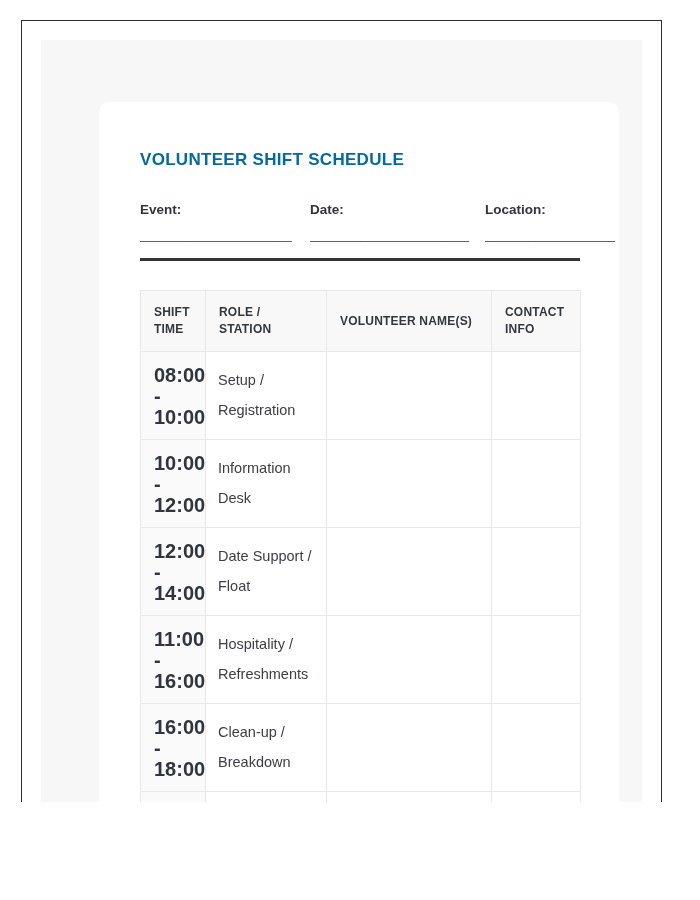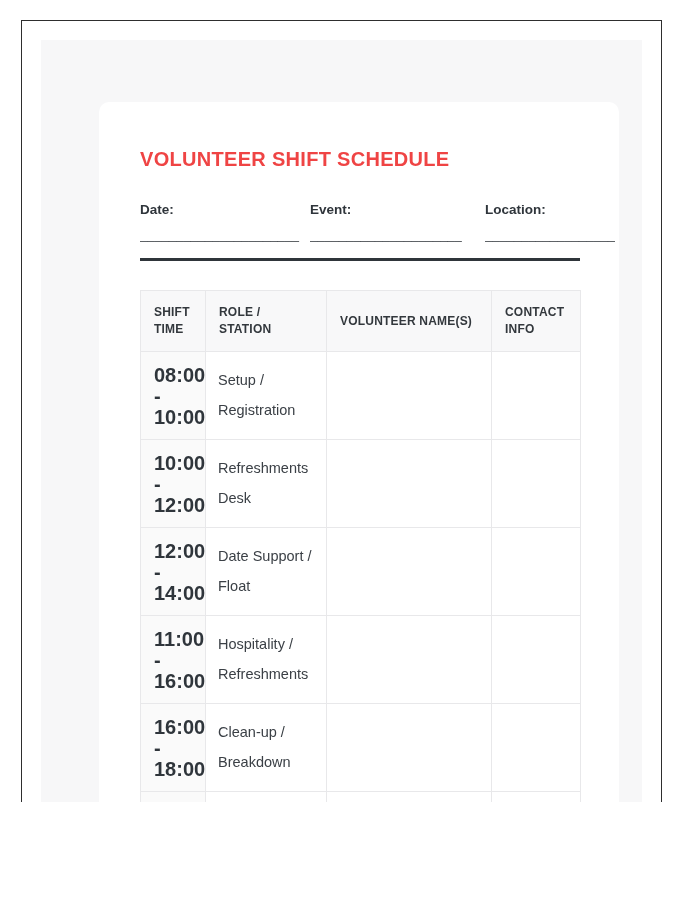--- a/index.html
+++ b/index.html
@@ -32,25 +32,25 @@
     position: absolute;
     left: 58px; top: 62px;
     width: 520px; height: 719px;
     background: #ffffff;
     border-radius: 10px;
     padding: 45px 41px 0 41px;
   }
 
   .doc-title {
     margin: 0 0 29px 0;
-    font-size: 20px;
+    font-size: 17px;
     line-height: 25px;
     font-weight: 700;
     letter-spacing: 0.3px;
-    color: #ef4444;
+    color: #0369a1;
   }
 
   .meta-row {
     display: grid;
     grid-template-columns: 170px 175px 1fr;
     margin: 0 0 0 0;
   }
   .meta-label {
     font-size: 13.5px;
     font-weight: 700;
@@ -127,26 +127,26 @@
 
 <div class="viewport">
   <div class="frame">
     <div class="panel">
       <div class="card">
 
         <h1 class="doc-title">VOLUNTEER SHIFT SCHEDULE</h1>
 
         <div class="meta-row">
           <div class="meta-field">
+            <div class="meta-label">Event:</div>
+            <div class="meta-line">_____________________</div>
+          </div>
+          <div class="meta-field">
             <div class="meta-label">Date:</div>
             <div class="meta-line">______________________</div>
-          </div>
-          <div class="meta-field">
-            <div class="meta-label">Event:</div>
-            <div class="meta-line">_____________________</div>
           </div>
           <div class="meta-field">
             <div class="meta-label">Location:</div>
             <div class="meta-line">__________________</div>
           </div>
         </div>
 
         <div class="thick-rule"></div>
 
         <table class="schedule">
@@ -174,21 +174,21 @@
           </thead>
           <tbody>
             <tr class="data-row">
               <td class="time-cell">08:00 - 10:00</td>
               <td class="role-cell">Setup / Registration</td>
               <td class="fill-cell"></td>
               <td class="fill-cell"></td>
             </tr>
             <tr class="data-row">
               <td class="time-cell">10:00 - 12:00</td>
-              <td class="role-cell">Refreshments Desk</td>
+              <td class="role-cell">Information Desk</td>
               <td class="fill-cell"></td>
               <td class="fill-cell"></td>
             </tr>
             <tr class="data-row">
               <td class="time-cell">12:00 - 14:00</td>
               <td class="role-cell">Date Support / Float</td>
               <td class="fill-cell"></td>
               <td class="fill-cell"></td>
             </tr>
             <tr class="data-row">

